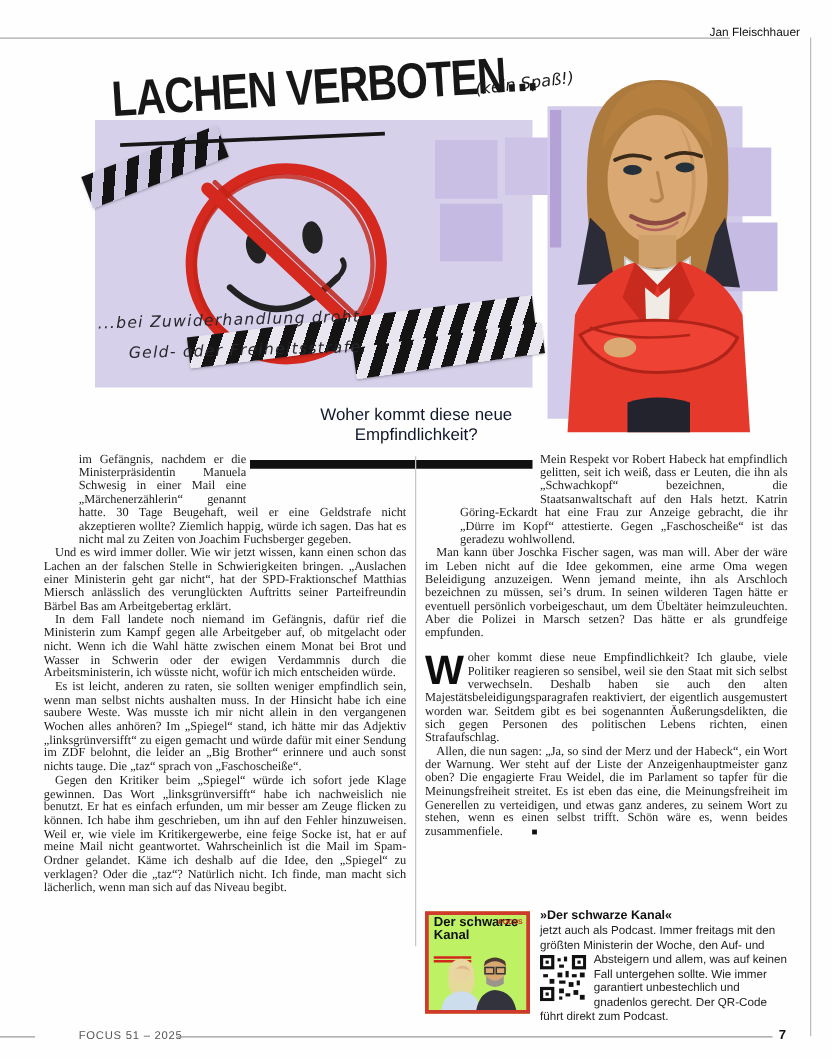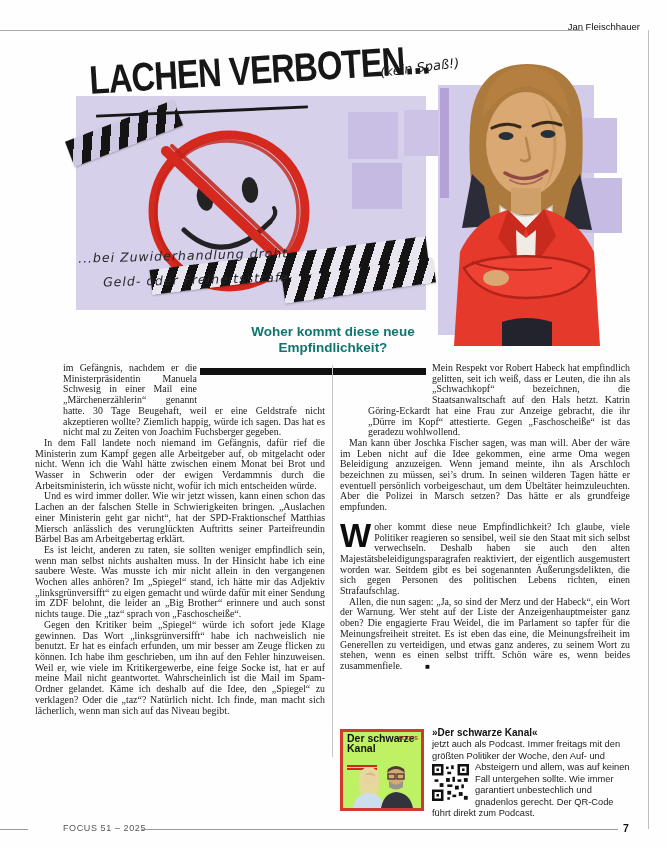--- a/index.html
+++ b/index.html
@@ -41,21 +41,21 @@
   .caption{position:absolute;font-family:"DejaVu Sans",sans-serif;font-style:italic;
       font-size:12.5px;letter-spacing:1px;color:#26262b;transform:rotate(-1.5deg);white-space:nowrap;}
   .cap1{left:78px;top:208px;}
   .cap2{left:103px;top:232px;}
 
   .smiley{position:absolute;left:132px;top:78px;}
   .caricature{position:absolute;left:432px;top:16px;}
 
   
   .headline{position:absolute;left:183px;top:324px;width:300px;text-align:center;
-      font-weight:bold;font-size:13.5px;line-height:16px;color:#0f766e;white-space:pre-line;}
+      font-weight:normal;font-size:13.5px;line-height:16px;color:#0f172a;white-space:pre-line;}
 
   
   .black-bar{position:absolute;left:200px;top:368px;width:226px;height:7px;background:#101010;}
   .cols{position:absolute;left:35px;top:363px;width:596px;display:flex;gap:15px;
       font-family:"Liberation Serif",serif;font-size:9.9px;line-height:10.7px;
       text-align:justify;color:#1b1b1b;}
   .col{width:290px;hyphens:auto;}
   .col-divider{position:absolute;left:297px;top:2px;width:1px;height:392px;background:#c6c6c6;}
   .col p{margin:0;text-indent:9px;}
   .col p.noindent{text-indent:0;margin-left:28px;}
@@ -157,22 +157,22 @@
 
   <div class="headline">Woher kommt diese neue
 Empfindlichkeit?</div>
 
   <div class="black-bar"></div>
   <div class="cols">
     <div class="col-divider"></div>
     <div class="col">
       <div class="spacer-r"></div>
       <p class="noindent">im Gefängnis, nachdem er die Ministerpräsidentin Manuela Schwesig in einer Mail eine „Märchenerzählerin“ genannt hatte. 30 Tage Beugehaft, weil er eine Geldstrafe nicht akzeptieren wollte? Ziemlich happig, würde ich sagen. Das hat es nicht mal zu Zeiten von Joachim Fuchsberger gegeben.</p>
+      <p>Und es wird immer doller. Wie wir jetzt wissen, kann einen schon das Lachen an der falschen Stelle in Schwierigkeiten bringen. „Auslachen einer Ministerin geht gar nicht“, hat der SPD-Fraktionschef Matthias Miersch anlässlich des verunglückten Auftritts seiner Parteifreundin Bärbel Bas am Arbeitgebertag erklärt.</p>
       <p>In dem Fall landete noch niemand im Gefängnis, dafür rief die Ministerin zum Kampf gegen alle Arbeitgeber auf, ob mitgelacht oder nicht. Wenn ich die Wahl hätte zwischen einem Monat bei Brot und Wasser in Schwerin oder der ewigen Verdammnis durch die Arbeitsministerin, ich wüsste nicht, wofür ich mich entscheiden würde.</p>
-      <p>Und es wird immer doller. Wie wir jetzt wissen, kann einen schon das Lachen an der falschen Stelle in Schwierigkeiten bringen. „Auslachen einer Ministerin geht gar nicht“, hat der SPD-Fraktionschef Matthias Miersch anlässlich des verunglückten Auftritts seiner Parteifreundin Bärbel Bas am Arbeitgebertag erklärt.</p>
       <p>Es ist leicht, anderen zu raten, sie sollten weniger empfindlich sein, wenn man selbst nichts aushalten muss. In der Hinsicht habe ich eine saubere Weste. Was musste ich mir nicht allein in den vergangenen Wochen alles anhören? Im „Spiegel“ stand, ich hätte mir das Adjektiv „linksgrünversifft“ zu eigen gemacht und würde dafür mit einer Sendung im ZDF belohnt, die leider an „Big Brother“ erinnere und auch sonst nichts tauge. Die „taz“ sprach von „Faschoscheiße“.</p>
       <p>Gegen den Kritiker beim „Spiegel“ würde ich sofort jede Klage gewinnen. Das Wort „linksgrünversifft“ habe ich nachweislich nie benutzt. Er hat es einfach erfunden, um mir besser am Zeuge flicken zu können. Ich habe ihm geschrieben, um ihn auf den Fehler hinzuweisen. Weil er, wie viele im Kritikergewerbe, eine feige Socke ist, hat er auf meine Mail nicht geantwortet. Wahrscheinlich ist die Mail im Spam-Ordner gelandet. Käme ich deshalb auf die Idee, den „Spiegel“ zu verklagen? Oder die „taz“? Natürlich nicht. Ich finde, man macht sich lächerlich, wenn man sich auf das Niveau begibt.</p>
     </div>
     <div class="col">
       <div class="spacer-l"></div>
       <p class="noindent">Mein Respekt vor Robert Habeck hat empfindlich gelitten, seit ich weiß, dass er Leuten, die ihn als „Schwachkopf“ bezeichnen, die Staatsanwaltschaft auf den Hals hetzt. Katrin Göring-Eckardt hat eine Frau zur Anzeige gebracht, die ihr „Dürre im Kopf“ attestierte. Gegen „Faschoscheiße“ ist das geradezu wohlwollend.</p>
       <p>Man kann über Joschka Fischer sagen, was man will. Aber der wäre im Leben nicht auf die Idee gekommen, eine arme Oma wegen Beleidigung anzuzeigen. Wenn jemand meinte, ihn als Arschloch bezeichnen zu müssen, sei’s drum. In seinen wilderen Tagen hätte er eventuell persönlich vorbeigeschaut, um dem Übeltäter heimzuleuchten. Aber die Polizei in Marsch setzen? Das hätte er als grundfeige empfunden.</p>
       <p class="dropcap-para">
         <span class="dropcap">W</span><span>oher kommt diese neue Empfindlichkeit? Ich glaube, viele Politiker reagieren so sensibel, weil sie den Staat mit sich selbst verwechseln. Deshalb haben sie auch den alten Majestätsbeleidigungsparagrafen reaktiviert, der eigentlich ausgemustert worden war. Seitdem gibt es bei sogenannten Äußerungsdelikten, die sich gegen Personen des politischen Lebens richten, einen Strafaufschlag.</span>
       </p>
@@ -197,21 +197,21 @@
         <path d="M44,9 q9,-8 18,0 l-1,-4 q-8,-6 -16,0 Z" fill="#4a3a30"></path>
         <path d="M46,17 q7,7 14,0 l0,6 q-7,5 -14,0 Z" fill="#9a948c"></path>
         <rect x="45" y="10" width="7" height="5" fill="none" stroke="#333" stroke-width="1.2"></rect>
         <rect x="54" y="10" width="7" height="5" fill="none" stroke="#333" stroke-width="1.2"></rect>
         <path d="M38,44 q3,-15 15,-16 q14,1 17,16 Z" fill="#33333e"></path>
       </svg>
     </div>
     <div class="pod-text">
       <div class="pod-title">»Der schwarze Kanal«</div>
       <div class="pod-body">
-        <span>jetzt auch als Podcast. Immer freitags mit den größten Politiker der Woche, den Auf- und Absteigern</span>
+        <span>jetzt auch als Podcast. Immer freitags mit den größten Ministerin der Woche, den Auf- und Absteigern</span>
         <svg class="qr" viewBox="0 0 29 29" width="37" height="37">
           <rect x="0" y="0" width="29" height="29" fill="#fff"></rect>
           <g fill="#111">
             <rect x="0" y="0" width="9" height="9"></rect>
               <rect x="20" y="0" width="9" height="9"></rect>
             <rect x="0" y="20" width="9" height="9"></rect>
             <rect x="2" y="2" width="5" height="5" fill="#fff"></rect>
               <rect x="22" y="2" width="5" height="5" fill="#fff"></rect>
             <rect x="2" y="22" width="5" height="5" fill="#fff"></rect>
             <rect x="3.5" y="3.5" width="2" height="2"></rect>

